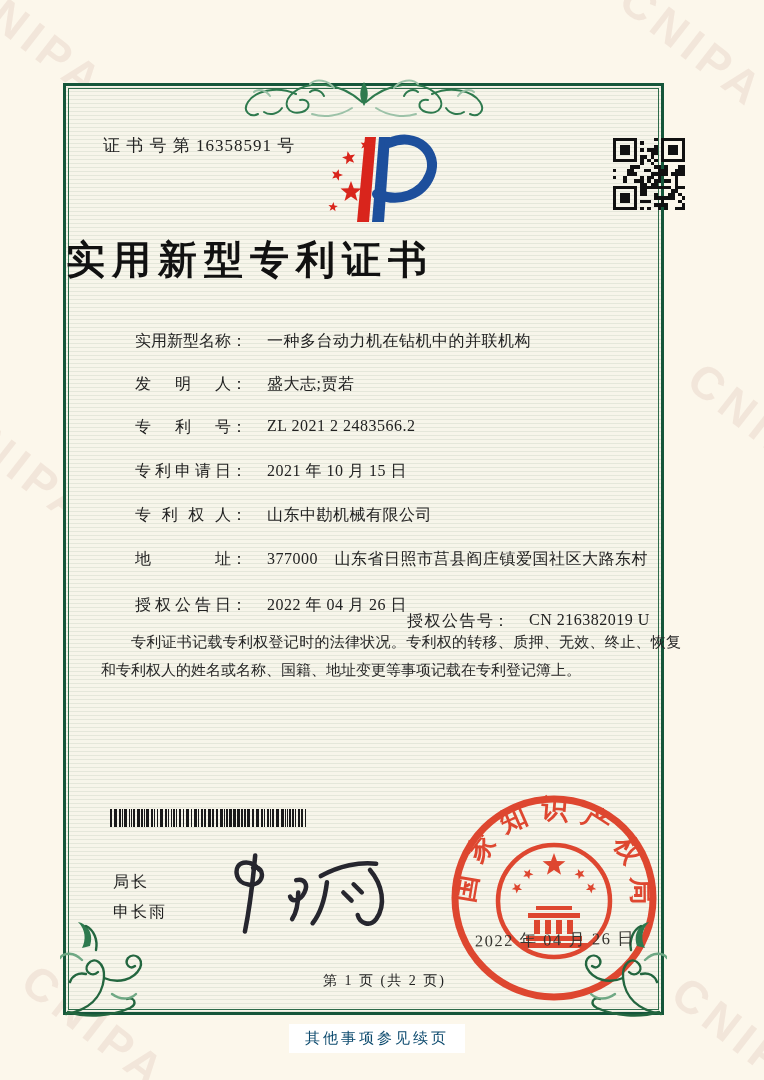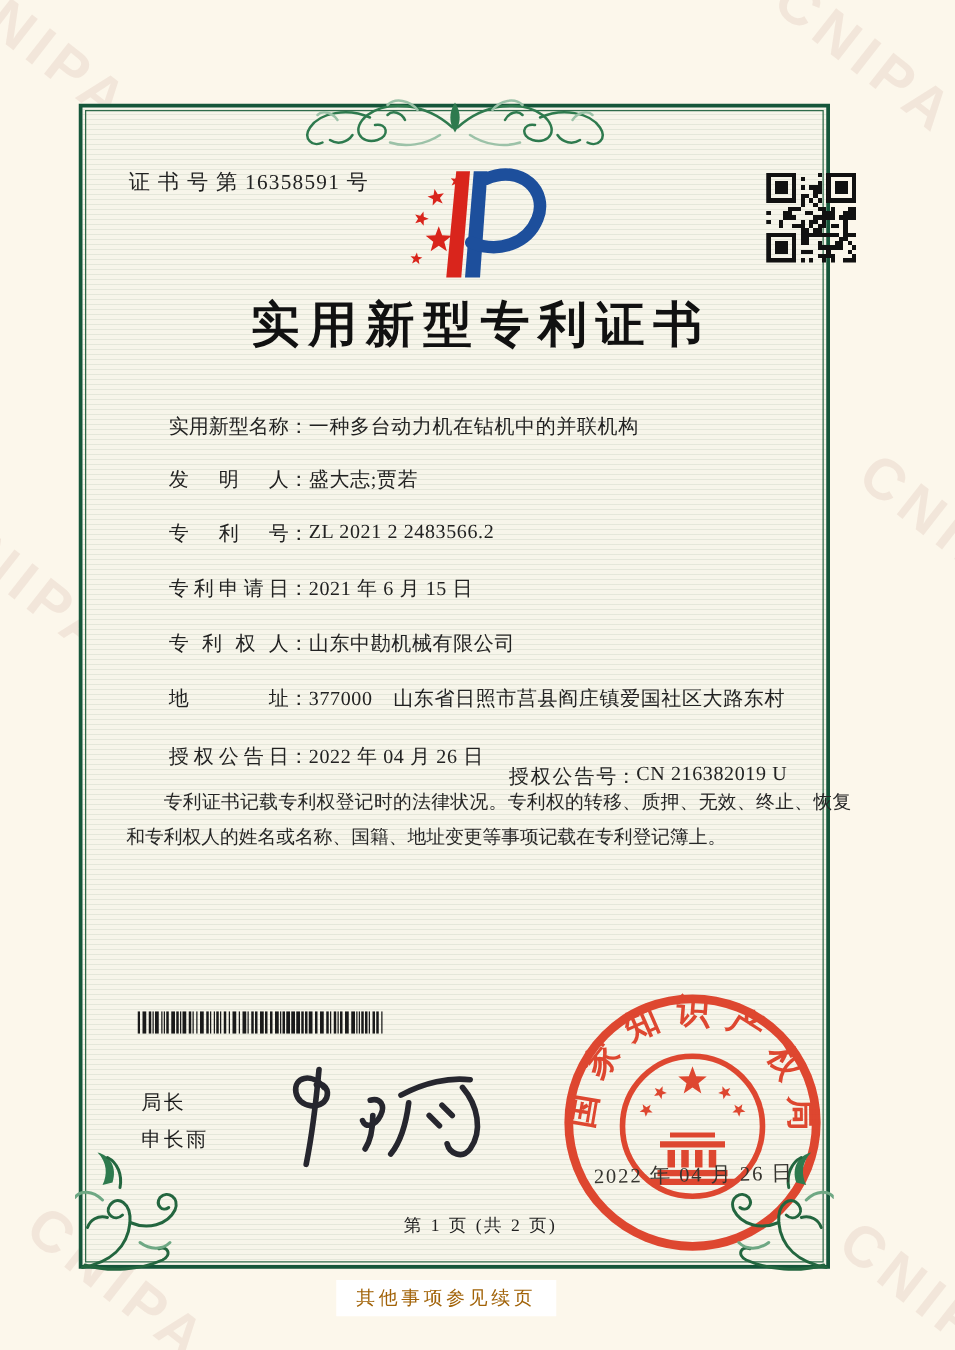--- a/index.html
+++ b/index.html
@@ -43,34 +43,34 @@
 
   .cert-no{
     position:absolute;left:37px;top:48px;
     font-size:17px;color:#222;letter-spacing:1px;
   }
   .logo{position:absolute;left:257px;top:43px;}
   .qr{position:absolute;left:547px;top:52px;}
 
   .title{
     position:absolute;left:0;top:147px;width:637px;
-    text-align:center;font-size:39px;font-weight:bold;color:#111;
+    font-size:39px;font-weight:bold;color:#111;
     letter-spacing:7px;
   }
 
   .fields{position:absolute;left:37px;top:0;width:566px;}
   .frow{position:absolute;left:0;width:566px;font-size:16px;color:#222;white-space:nowrap;}
   .flabel{
     display:inline-block;width:96px;
     text-align:justify;text-align-last:justify;
     vertical-align:top;
     margin-left:32px;
   }
   .fcolon{display:inline-block;vertical-align:top;}
-  .fvalue{display:inline-block;margin-left:0;vertical-align:top;letter-spacing:0.5px;}
+  .fvalue{display:inline-block;margin-left:20px;vertical-align:top;letter-spacing:0.5px;}
   .fpair2{position:absolute;left:272px;top:16px;white-space:nowrap;}
   .fpair2 .flabel{width:86px;}
 
   .paras{
     position:absolute;left:35px;top:543px;width:580px;
     font-size:15px;line-height:27.7px;color:#262626;
     text-align:justify;
   }
   .paras p{margin:0;text-indent:2em;}
 
@@ -86,23 +86,23 @@
     font-size:16.5px;letter-spacing:1.5px;color:#35342f;
     transform:rotate(-1deg);z-index:5;white-space:nowrap;
   }
 
   .page-info{
     position:absolute;left:0;top:886px;width:637px;text-align:center;
     font-size:14px;color:#222;letter-spacing:2px;
   }
 
   .continuation{
-    position:absolute;left:357px;top:1024px;transform:translateX(-50%);
+    position:absolute;left:377px;top:1024px;transform:translateX(-50%);
     background:#ffffff;padding:5px 16px;
-    font-size:15px;color:#a16207;letter-spacing:3px;z-index:4;white-space:nowrap;
+    font-size:15px;color:#0c4a6e;letter-spacing:3px;z-index:4;white-space:nowrap;
   }
 </style>
 </head>
 <body>
 
 <div class="page">
 
   <div class="wm" style="left:-52px;top:10px;">CNIPA</div>
   <div class="wm" style="left:608px;top:18px;">CNIPA</div>
   <div class="wm" style="left:182px;top:128px;font-size:40px;color:rgba(195,148,138,0.12);">CNIPA</div>
@@ -308,21 +308,21 @@
       <div class="frow" style="top:245px;">
         <span class="flabel">实用新型名称</span><span class="fcolon">：</span><span class="fvalue">一种多台动力机在钻机中的并联机构</span>
       </div>
       <div class="frow" style="top:288px;">
         <span class="flabel">发明人</span><span class="fcolon">：</span><span class="fvalue">盛大志;贾若</span>
       </div>
       <div class="frow" style="top:331px;">
         <span class="flabel">专利号</span><span class="fcolon">：</span><span class="fvalue">ZL 2021 2 2483566.2</span>
       </div>
       <div class="frow" style="top:375px;">
-        <span class="flabel">专利申请日</span><span class="fcolon">：</span><span class="fvalue">2021 年 6 月 15 日</span>
+        <span class="flabel">专利申请日</span><span class="fcolon">：</span><span class="fvalue">2021 年 10 月 15 日</span>
       </div>
       <div class="frow" style="top:419px;">
         <span class="flabel">专利权人</span><span class="fcolon">：</span><span class="fvalue">山东中勘机械有限公司</span>
       </div>
       <div class="frow" style="top:463px;">
         <span class="flabel">地址</span><span class="fcolon">：</span><span class="fvalue">377000　山东省日照市莒县阎庄镇爱国社区大路东村</span>
       </div>
       <div class="frow" style="top:509px;">
         <span class="flabel">授权公告日</span><span class="fcolon">：</span><span class="fvalue">2022 年 04 月 26 日</span>
         <span class="fpair2">

